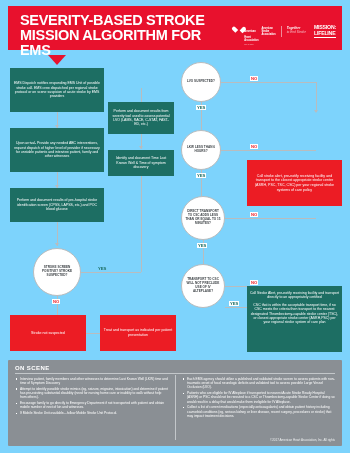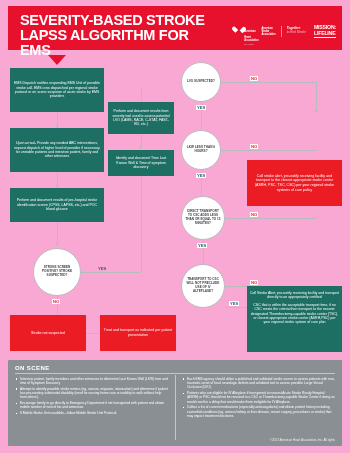--- a/index.html
+++ b/index.html
@@ -2,21 +2,21 @@
 <html><head>
 <meta charset="utf-8">
 <style>
   html,body{margin:0;padding:0;}
   body{
     width:350px;height:453px;overflow:hidden;
     background:#ffffff;
     font-family:"Liberation Sans", sans-serif;
     -webkit-font-smoothing:antialiased;
   }
-  #page{position:relative;width:350px;height:453px;background:#f9a8d4;}
+  #page{position:relative;width:350px;height:453px;background:#7dd3fc;}
 
   
   .header{
     position:absolute;left:8px;top:6px;width:334px;height:44px;
     background:#e8112d;
   }
   .header-title{
     position:absolute;left:12px;top:7px;width:200px;
     color:#fff;font-weight:bold;font-size:14.5px;line-height:15px;
     letter-spacing:-0.3px;
@@ -104,21 +104,21 @@
   .fdivider{position:absolute;left:50%;top:10px;bottom:2px;width:1px;background:#c3c7ca;}
 </style>
 </head>
 <body>
 
 <div id="page">
 
   <div class="header">
     <div class="header-title">
       <span>SEVERITY-BASED STROKE</span>
-      <span class="l2">LAPSS ALGORITHM FOR EMS</span>
+      <span class="l2">MISSION ALGORITHM FOR EMS</span>
     </div>
 
     <div class="logos">
       <div class="aha-logo">
         <span class="aha-heart"></span>
         <span>
           <span class="aha-words">American</span>
           <span class="aha-words" style="display:block">Heart</span>
           <span class="aha-words" style="display:block">Association</span>
           <span class="aha-sub" style="display:block">life is why</span>

